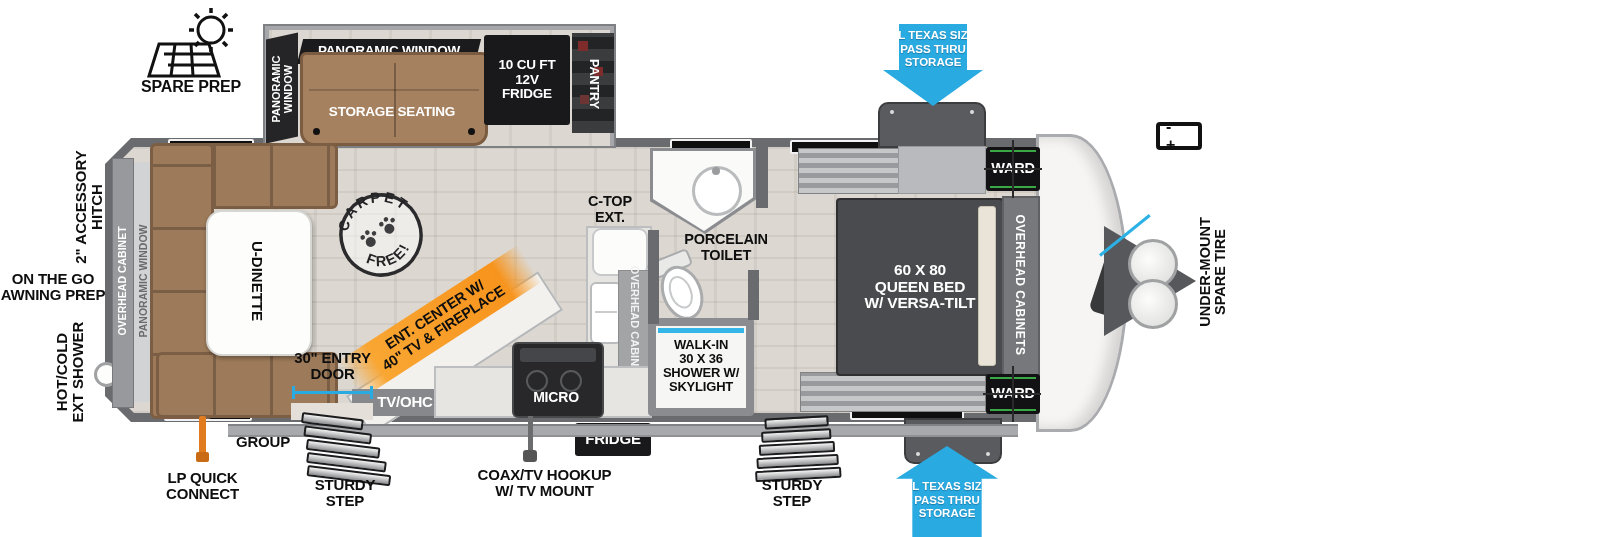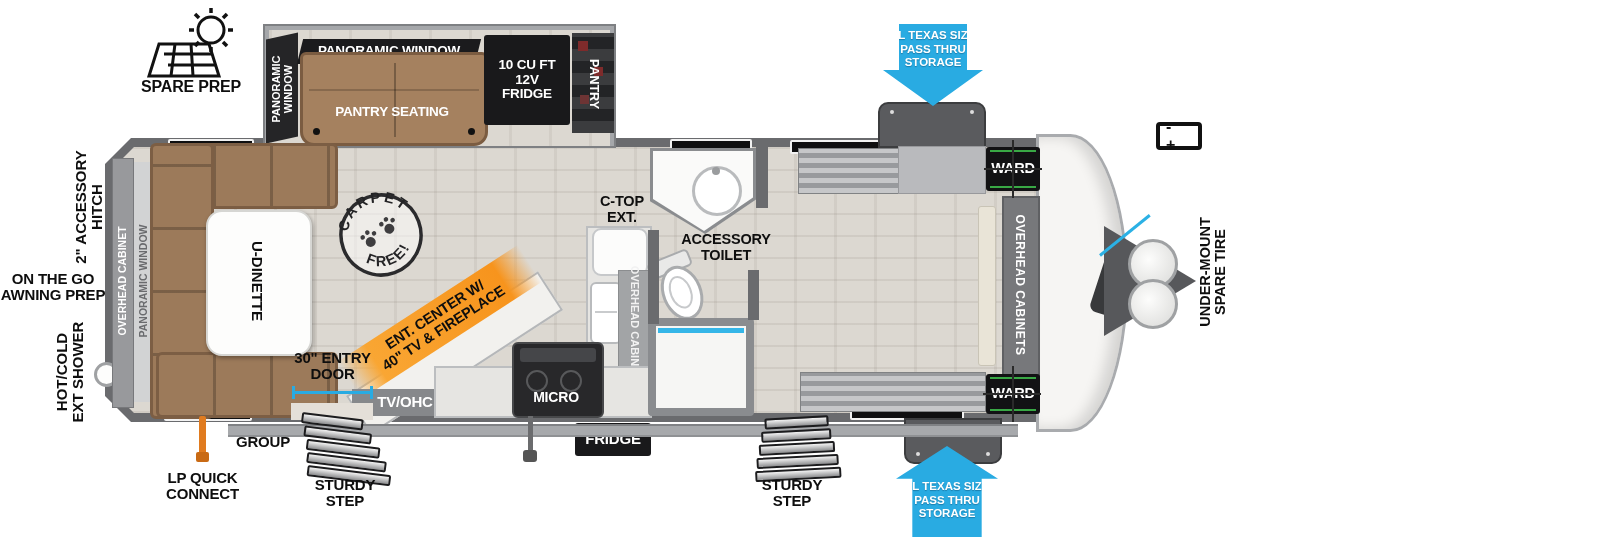--- a/index.html
+++ b/index.html
@@ -111,21 +111,21 @@
   <div class="abs" style="left:300px;top:39px;width:178px;height:25px;background:#1b1b1d;transform:skewX(-14deg);"></div>
   <div class="lbl white" style="left:302px;top:44px;width:174px;font-size:13.5px;">PANORAMIC WINDOW</div>
 
   <div class="abs" style="left:300px;top:52px;width:182px;height:88px;background:#a5815f;border:3px solid #7b5c41;
               border-radius:6px 6px 14px 14px;">
     <div class="abs" style="left:50%;top:8px;bottom:6px;width:2px;background:rgba(0,0,0,.28);"></div>
     <div class="abs" style="left:6px;top:34px;right:6px;height:2px;background:rgba(0,0,0,.18);"></div>
     <div class="abs" style="left:10px;bottom:8px;width:7px;height:7px;border-radius:50%;background:#111;"></div>
     <div class="abs" style="right:10px;bottom:8px;width:7px;height:7px;border-radius:50%;background:#111;"></div>
   </div>
-  <div class="lbl white" style="left:312px;top:105px;width:160px;font-size:13.5px;">PANTRY SEATING</div>
+  <div class="lbl white" style="left:312px;top:105px;width:160px;font-size:13.5px;">STORAGE SEATING</div>
 
   <div class="blackbox" style="left:484px;top:35px;width:86px;height:90px;">
     <span class="lbl white" style="position:static;font-size:13.5px;">10 CU FT
 12V
 FRIDGE</span>
     </div>
 
   <div class="abs" style="left:572px;top:33px;width:42px;height:100px;background:#2c2d2f;
               background-image:repeating-linear-gradient(0deg,#3b3c3e 0 12px,#232426 12px 24px);">
     <div class="abs" style="left:6px;top:8px;width:10px;height:10px;background:#7e2b2b;"></div>
@@ -218,21 +218,21 @@
 
   <div class="abs" style="left:291px;top:403px;width:82px;height:17px;background:#e4dfd8;"></div>
   <div class="lbl" style="left:285px;top:350px;width:95px;font-size:15px;">30" ENTRY
 DOOR</div>
   <div class="abs" style="left:293px;top:391px;width:80px;height:3px;background:#29abe2;"></div>
   <div class="abs" style="left:292px;top:386px;width:3px;height:13px;background:#29abe2;"></div>
   <div class="abs" style="left:370px;top:386px;width:3px;height:13px;background:#29abe2;"></div>
 
   <div class="abs" style="left:586px;top:226px;width:62px;height:150px;background:#e6e5e2;border:2px solid #bcbec0;"></div>
   <div class="abs" style="left:592px;top:228px;width:52px;height:44px;background:#fcfcfb;border:2px solid #c6c8ca;border-radius:9px;"></div>
-  <div class="lbl" style="left:584px;top:194px;width:76px;font-size:14.5px;">C-TOP
+  <div class="lbl" style="left:572px;top:194px;width:76px;font-size:14.5px;">C-TOP
 EXT.</div>
   <div class="abs" style="left:590px;top:282px;width:28px;height:58px;background:#ffffff;border:2px solid #b9bbbd;border-radius:6px;">
     <div class="abs" style="left:3px;top:27px;right:3px;height:2px;background:#c9cbcd;"></div>
     </div>
   <div class="abs" style="left:618px;top:270px;width:30px;height:106px;background:#a2a4a6;border:1px solid #8b8d8f;"></div>
   <div class="pin cw" style="left:634px;top:323px;">
     <span style="font-size:11px;color:#f2f2f2;">OVERHEAD CABINET</span>
     </div>
   <div class="abs" style="left:434px;top:366px;width:214px;height:48px;background:#e6e5e2;border:2px solid #bcbec0;"></div>
   <div class="abs" style="left:512px;top:342px;width:88px;height:72px;background:#28282a;border:2px solid #47484a;border-radius:6px;">
@@ -246,39 +246,49 @@
     </div>
 
   <div class="abs" style="left:650px;top:148px;width:106px;height:86px;background:#8a8c8f;
               clip-path:polygon(0 0,100% 0,100% 60%,52% 100%,0 62%);">
     <div class="abs" style="left:3px;top:3px;width:100px;height:80px;background:#fafaf9;
          clip-path:polygon(0 0,100% 0,100% 58%,51% 100%,0 60%);"></div>
     </div>
   <div class="abs" style="left:692px;top:166px;width:44px;height:44px;border-radius:50%;background:#fff;border:3px solid #b9bbbd;">
     <div class="abs" style="left:17px;top:-2px;width:8px;height:8px;background:#9a9c9e;border-radius:50%;"></div>
     </div>
-  <div class="lbl" style="left:678px;top:232px;width:96px;font-size:14.5px;">ACCESSORY
+  <div class="lbl" style="left:678px;top:232px;width:96px;font-size:14.5px;">PORCELAIN
 TOILET</div>
   <div class="abs" style="left:652px;top:254px;width:52px;height:68px;transform:rotate(-22deg);">
     <div class="abs" style="left:5px;top:0;width:40px;height:14px;background:#e9e9e8;border:2px solid #a9abad;border-radius:5px;"></div>
     <div class="abs" style="left:8px;top:12px;width:34px;height:50px;background:#fff;border:3px solid #a9abad;border-radius:50%;"></div>
     <div class="abs" style="left:16px;top:22px;width:18px;height:30px;border:2px solid #c7c9cb;border-radius:50%;"></div>
   </div>
   <div class="abs" style="left:648px;top:318px;width:106px;height:98px;border:8px solid #8a8c8f;background:#f6f6f4;
               border-radius:4px;box-sizing:border-box;">
     <div class="abs" style="left:2px;top:2px;right:2px;height:5px;background:#35b6e8;"></div>
+    <div class="lbl" style="left:0;right:0;top:12px;font-size:13px;">WALK-IN
+30 X 36
+SHOWER W/
+SKYLIGHT</div>
   </div>
 
   <div class="wall" style="left:648px;top:230px;width:11px;height:94px;"></div>
   <div class="wall" style="left:756px;top:138px;width:12px;height:70px;"></div>
   <div class="wall" style="left:748px;top:270px;width:11px;height:50px;"></div>
 
   <div class="abs stripes" style="left:798px;top:148px;width:100px;height:44px;"></div>
   <div class="abs" style="left:898px;top:146px;width:86px;height:46px;background:#b9babd;border:1px solid #98999c;"></div>
   <div class="abs stripes" style="left:800px;top:372px;width:184px;height:38px;"></div>
+  <div class="abs" style="left:836px;top:198px;width:164px;height:174px;background:#4a4b4e;border:2px solid #2f2f31;border-radius:4px;
+              display:flex;align-items:center;justify-content:center;">
+    <span class="lbl white" style="position:static;font-size:15.5px;">60 X 80
+QUEEN BED
+W/ VERSA-TILT</span>
+    </div>
   <div class="abs" style="left:978px;top:206px;width:16px;height:158px;background:#e9e4d7;border:1px solid #c9c4b6;border-radius:3px;"></div>
   <div class="abs" style="left:1002px;top:196px;width:34px;height:178px;background:#77787b;border:2px solid #5f6063;"></div>
   <div class="pin cw" style="left:1020px;top:285px;">
     <span style="font-size:12px;color:#fff;letter-spacing:.5px;">OVERHEAD CABINETS</span>
     </div>
 
   <div class="abs" style="left:986px;top:147px;width:54px;height:44px;background:#121214;border-radius:3px;display:flex;align-items:center;justify-content:center;">
     <div class="abs" style="left:4px;top:3px;right:4px;height:2px;background:#39a845;"></div>
     <div class="abs" style="left:4px;bottom:3px;right:4px;height:2px;background:#39a845;"></div>
     <span class="lbl white" style="position:static;font-size:14.5px;">WARD</span>
@@ -306,20 +316,22 @@
       <i style="width:64px;margin-left:4px;"></i>
     <i style="width:70px;margin-left:8px;"></i>
       <i style="width:76px;margin-left:10px;"></i>
     <i style="width:80px;margin-left:12px;"></i>
   </div>
   <div class="lbl" style="left:305px;top:477px;width:80px;font-size:15px;">STURDY
 STEP</div>
 
   <div class="abs" style="left:528px;top:416px;width:5px;height:40px;background:#6b6c6e;"></div>
   <div class="abs" style="left:523px;top:450px;width:14px;height:12px;background:#555;border-radius:3px;"></div>
+  <div class="lbl" style="left:462px;top:467px;width:165px;font-size:15px;">COAX/TV HOOKUP
+W/ TV MOUNT</div>
 
   <div class="abs steps" style="left:752px;top:417px;width:88px;transform:rotate(-3deg);">
     <i style="width:60px;margin-left:14px;"></i>
       <i style="width:66px;margin-left:10px;"></i>
     <i style="width:72px;margin-left:7px;"></i>
       <i style="width:78px;margin-left:4px;"></i>
     <i style="width:82px;margin-left:2px;"></i>
   </div>
   <div class="lbl" style="left:752px;top:477px;width:80px;font-size:15px;">STURDY
 STEP</div>

